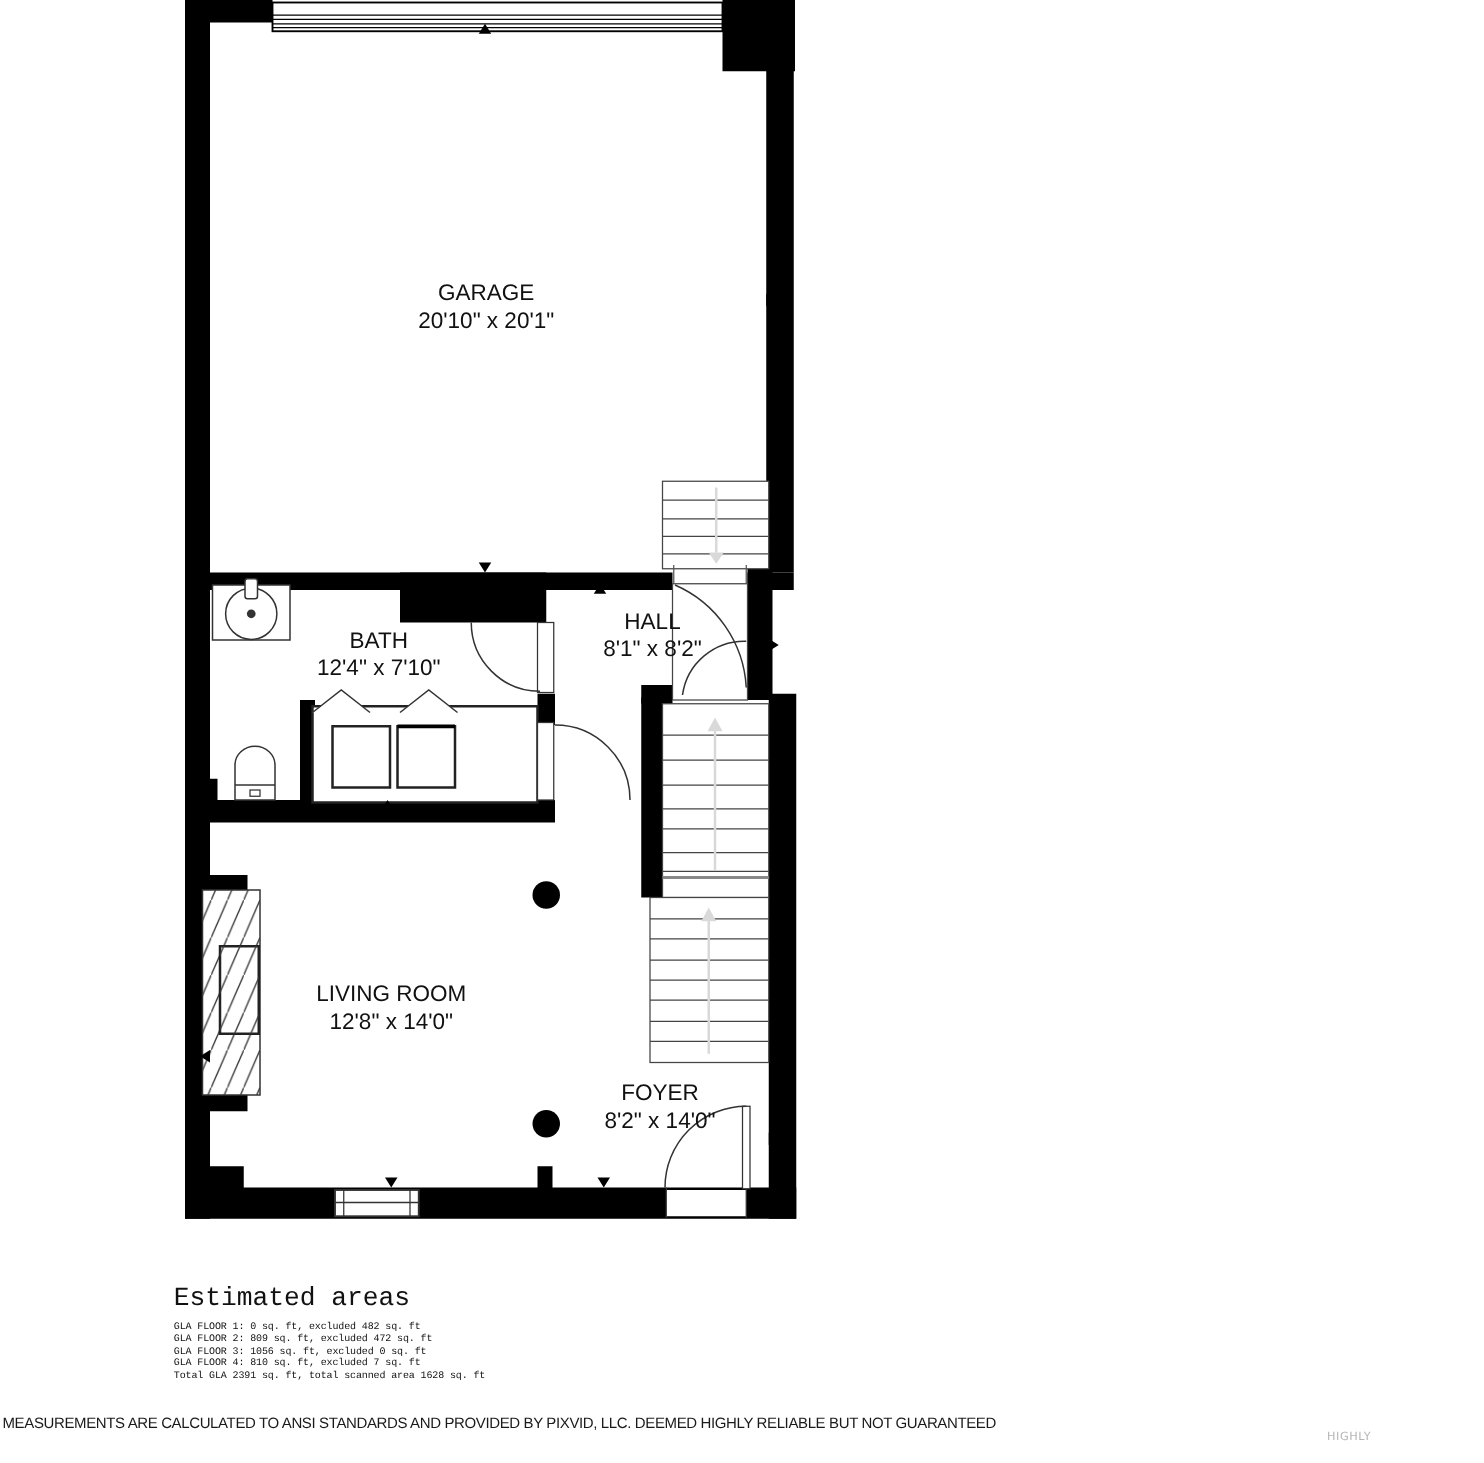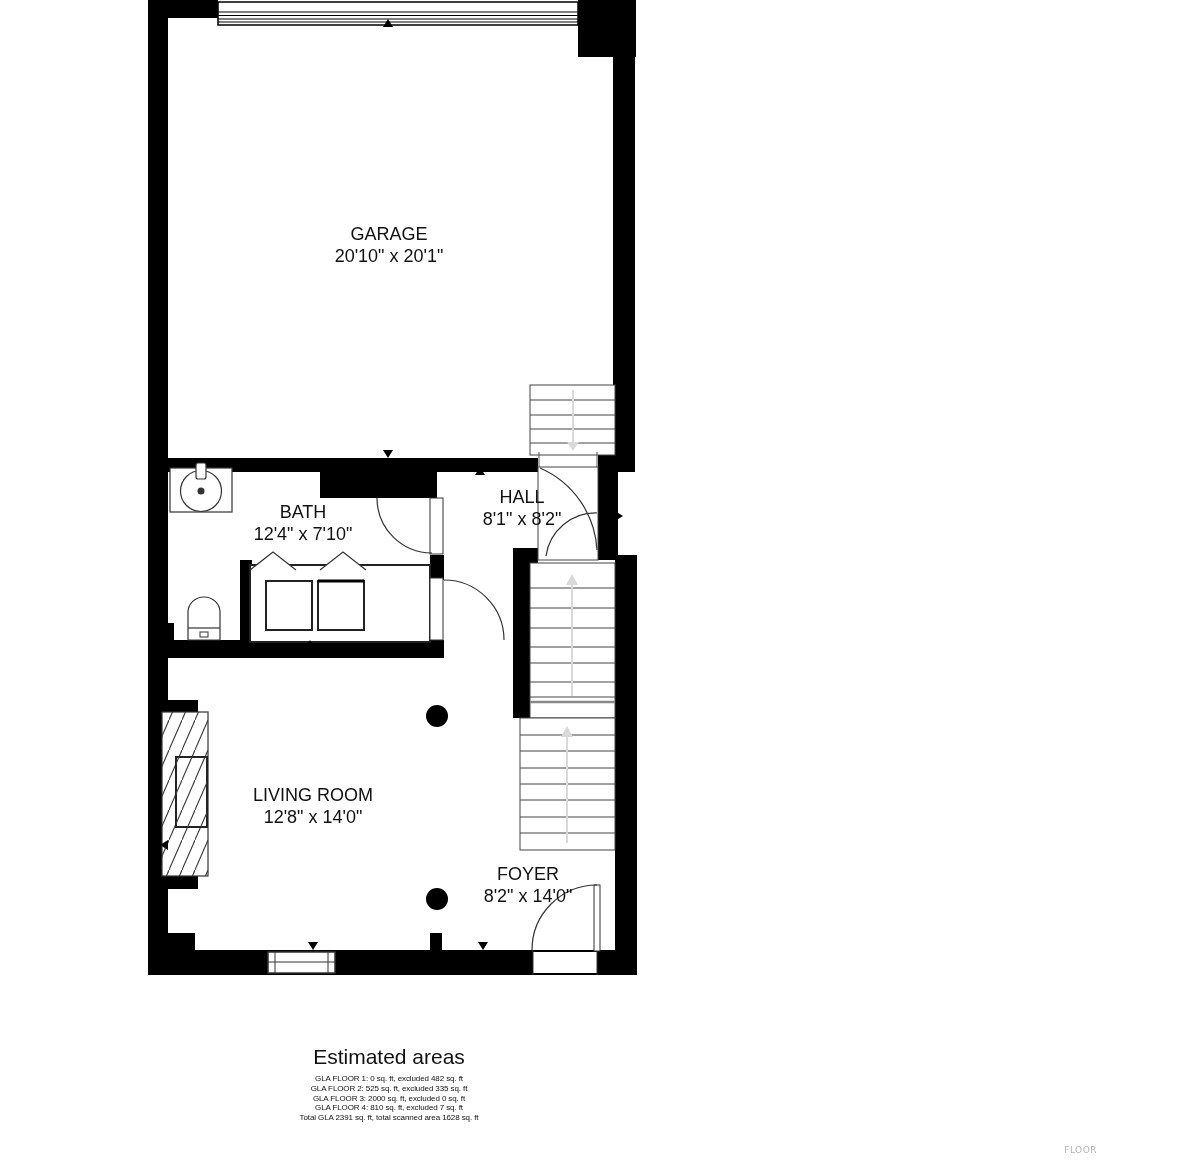--- a/index.html
+++ b/index.html
@@ -1,20 +1,20 @@
 <!DOCTYPE html>
 <html><head>
 <meta charset="utf-8">
 <style>
   html,body{margin:0;padding:0;background:#fff;}
   .page{position:relative;width:1101px;height:1170px;background:#fff;overflow:hidden;
         font-family:"Liberation Sans",sans-serif;}
   .plan-svg{position:absolute;left:0;top:0;}
-  .areas{position:absolute;left:139px;top:1028px;width:500px;text-align:center;
-         font-family:Liberation Sans, sans-serif;color:#111;margin-top:17px;}
+  .areas{position:absolute;left:139px;top:1028px;width:500px;text-align:left;
+         font-family:Liberation Mono, monospace;color:#111;}
   .areas-title{font-size:21px;line-height:24px;margin-bottom:5px;}
   .areas-line{font-size:8px;line-height:9.8px;letter-spacing:-0.1px;}
   .disclaimer{position:absolute;left:2px;top:1131px;font-size:12px;letter-spacing:-0.3px;
               color:#1a1a1a;white-space:nowrap;font-family:"Liberation Sans",sans-serif;}
   .watermark{position:absolute;right:4px;top:1145px;font-size:9px;color:#b5b5b5;
              font-family:"DejaVu Sans",sans-serif;letter-spacing:0.5px;}
   text{font-family:"Liberation Sans",sans-serif;fill:#111;}
   .room-name,.room-dims{font-size:18px;}
 </style>
 </head>
@@ -199,21 +199,22 @@
       <text class="room-dims" x="313" y="823">12'8" x 14'0"</text>
 
       <text class="room-name" x="528" y="880">FOYER</text>
       <text class="room-dims" x="528" y="902">8'2" x 14'0"</text>
     </g>
   </svg>
 
   <div class="areas">
     <div class="areas-title">Estimated areas</div>
     <div class="areas-line">GLA FLOOR 1: 0 sq. ft, excluded 482 sq. ft</div>
-    <div class="areas-line">GLA FLOOR 2: 525 sq. ft, excluded 335 sq. ft</div>
-    <div class="areas-line">GLA FLOOR 3: 2000 sq. ft, excluded 0 sq. ft</div>
+    <div class="areas-line">GLA FLOOR 2: 809 sq. ft, excluded 472 sq. ft</div>
+    <div class="areas-line">GLA FLOOR 3: 1056 sq. ft, excluded 0 sq. ft</div>
     <div class="areas-line">GLA FLOOR 4: 810 sq. ft, excluded 7 sq. ft</div>
     <div class="areas-line">Total GLA 2391 sq. ft, total scanned area 1628 sq. ft</div>
   </div>
 
-
-  <div class="watermark">FLOOR</div>
+  <div class="disclaimer">MEASUREMENTS ARE CALCULATED TO ANSI STANDARDS AND PROVIDED BY PIXVID, LLC. DEEMED HIGHLY RELIABLE BUT NOT GUARANTEED</div>
+
+  <div class="watermark">HIGHLY</div>
 </div>
 
 </body></html>

